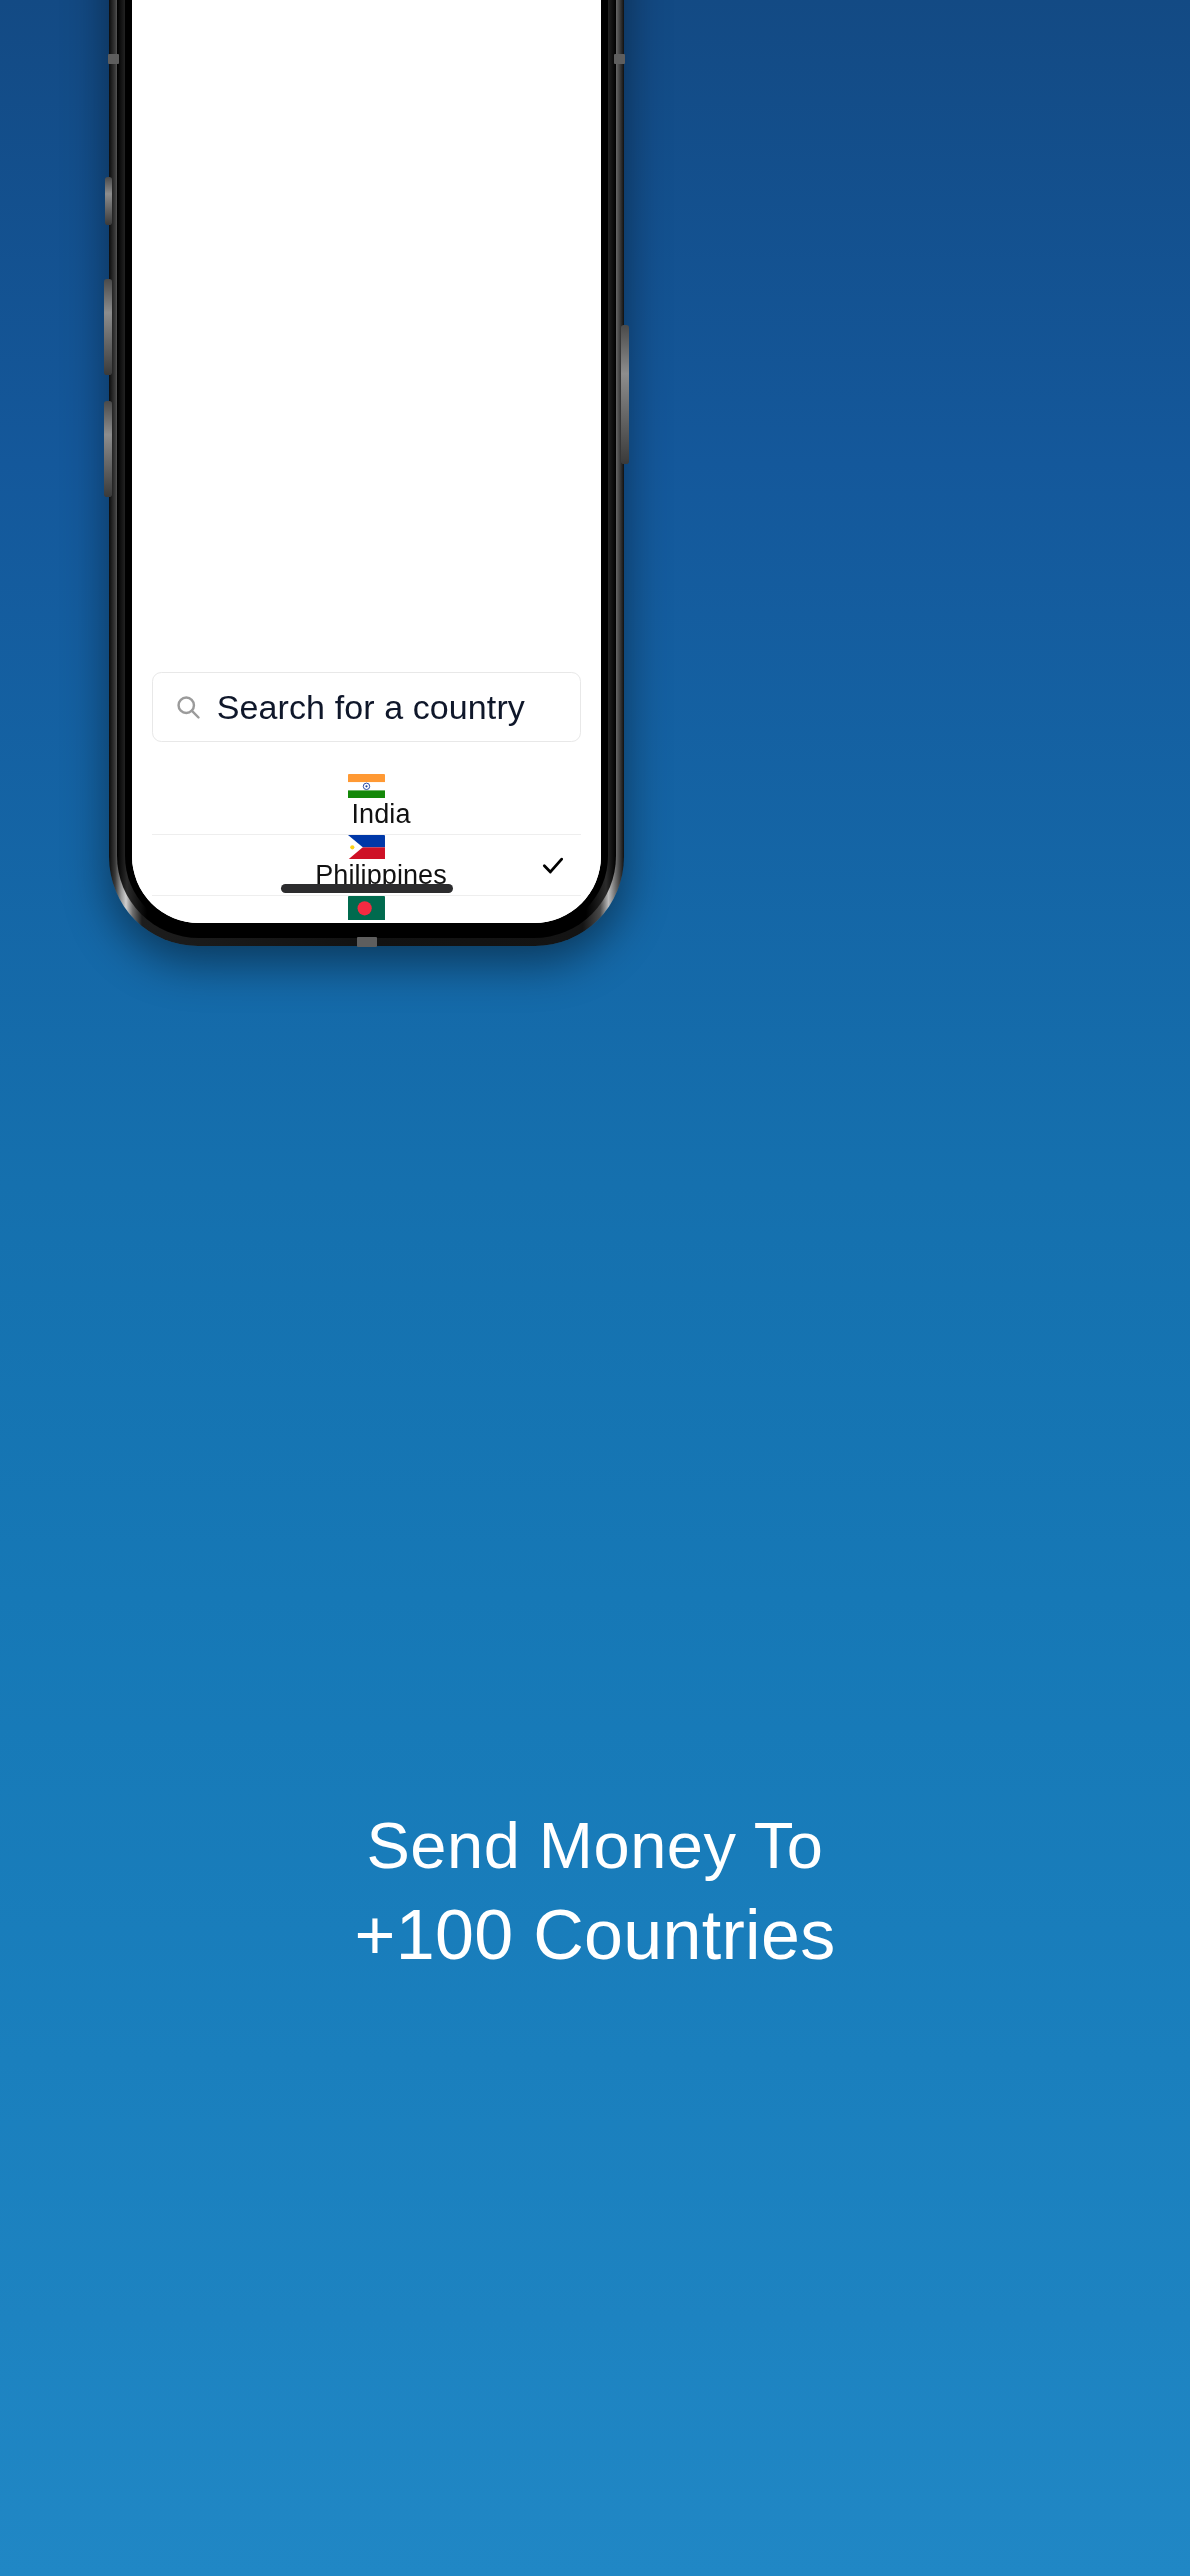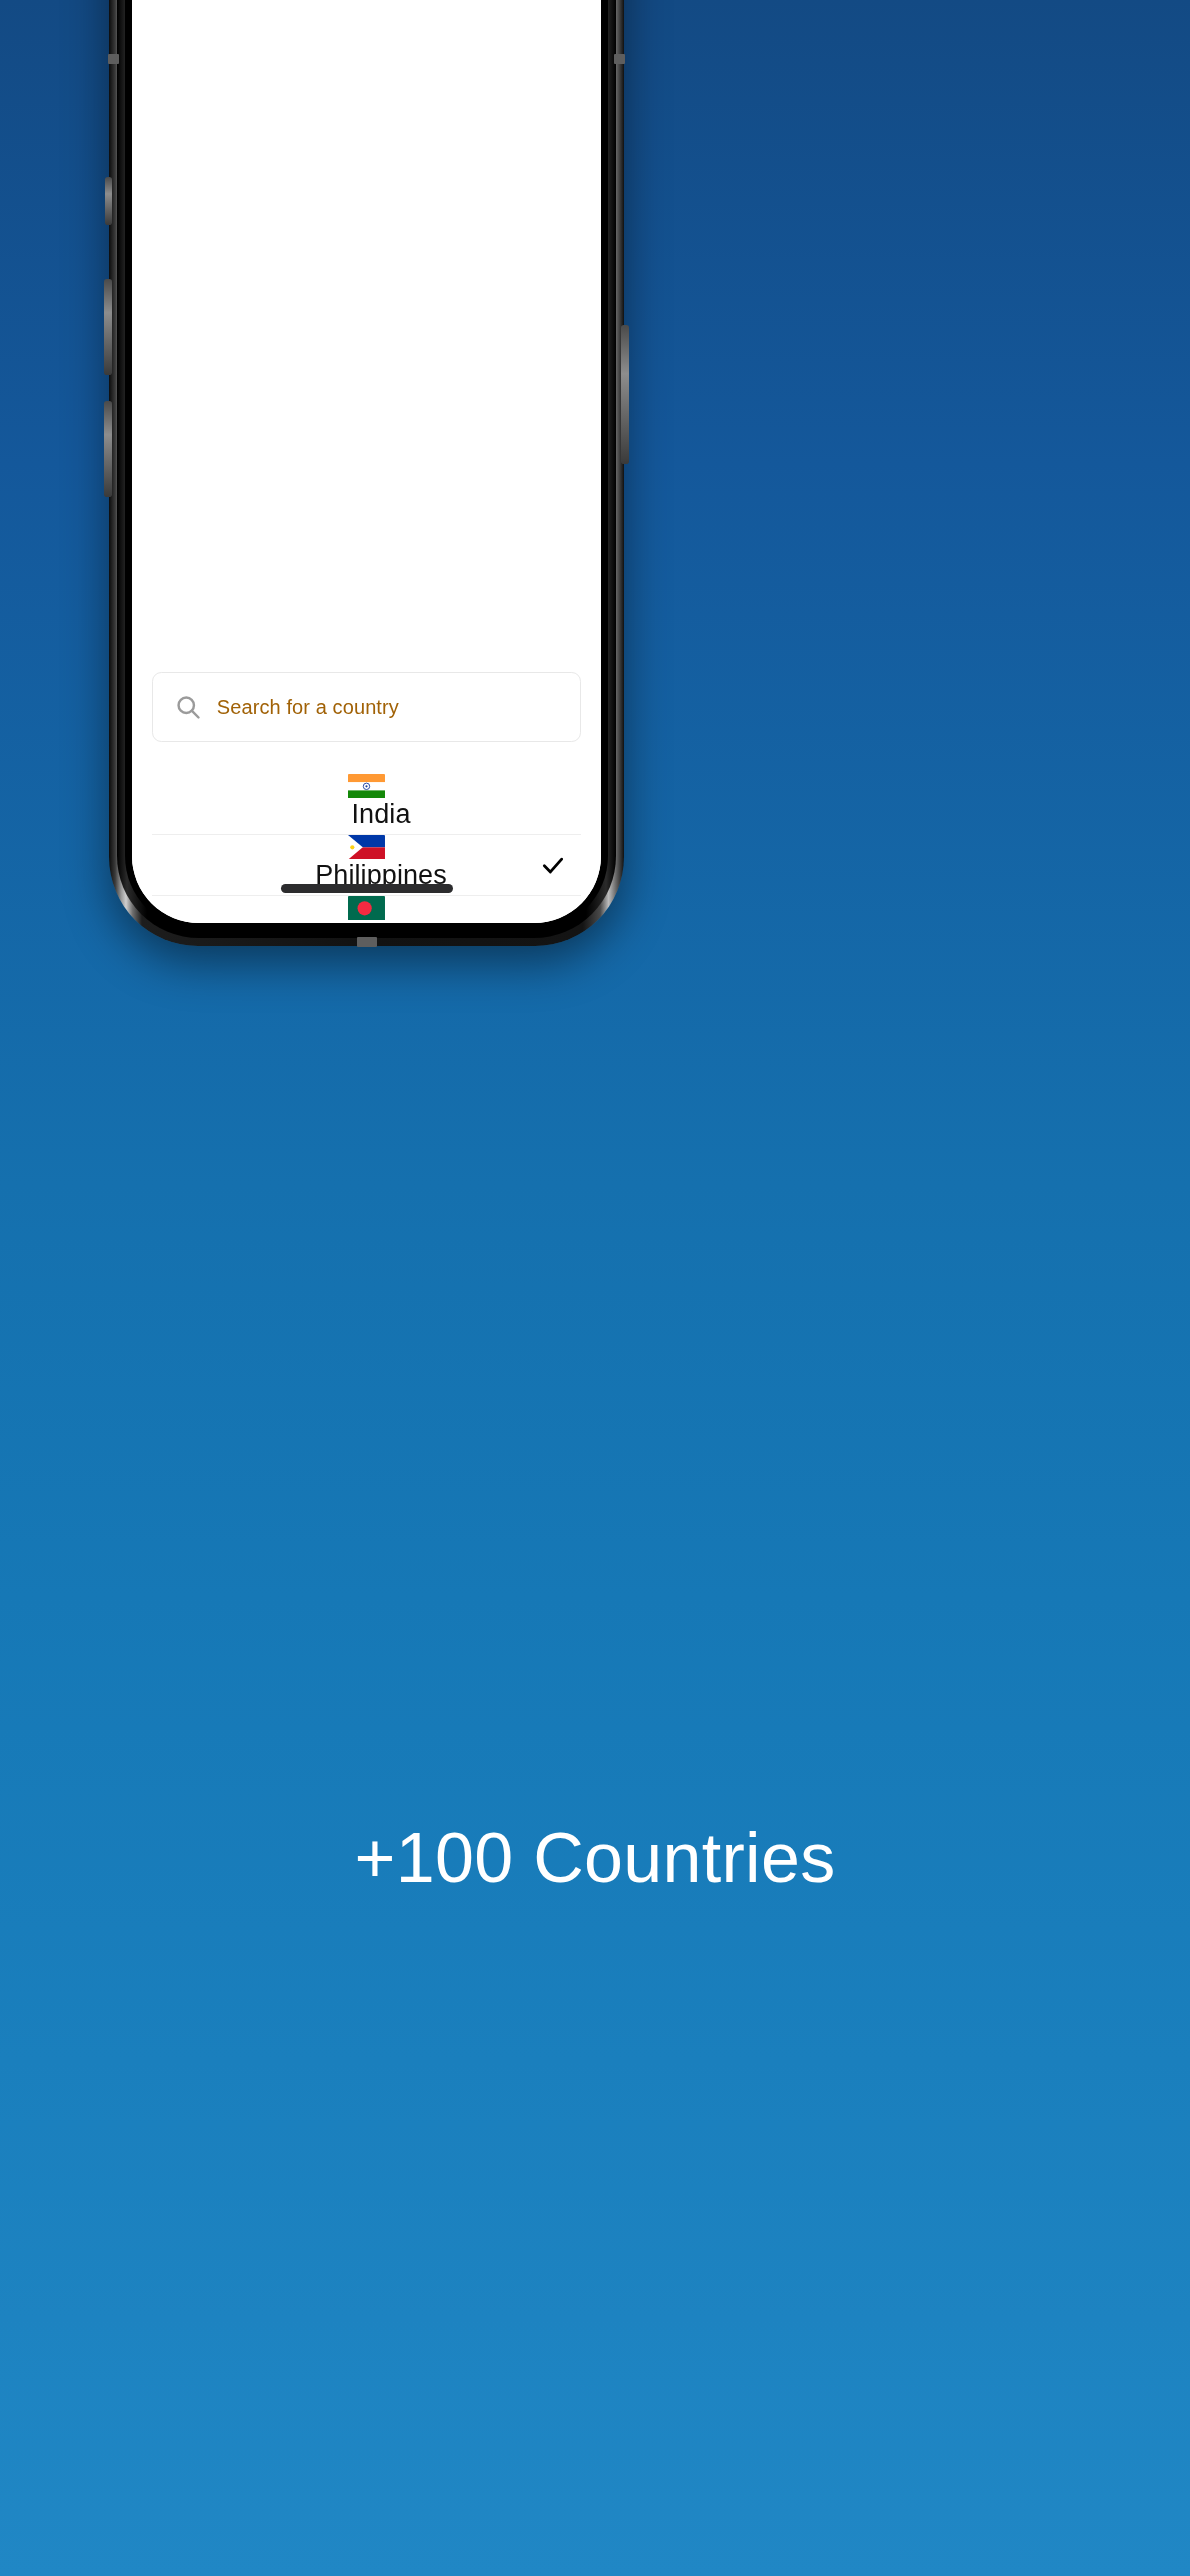--- a/index.html
+++ b/index.html
@@ -58,21 +58,21 @@
   
   .app{ position:absolute; inset:0; background:#fff; padding:0 20.4px;
         display:flex; flex-direction:column; }
   .search-wrap{ padding-top:871px; }
   .search-box{
     height:70px; border:0.9px solid #e8e8e8; border-radius:9.3px;
     display:flex; align-items:center; gap:15px; padding:0 20.4px;
     background:#fff;
   }
   .search-icon{ width:28px; height:28px; flex:0 0 auto; }
-  .search-placeholder{ font-size:20px; color:#a16207; letter-spacing:0.1px; }
+  .search-placeholder{ font-size:34px; color:#0f172a; letter-spacing:0.1px; }
 
   .list{ margin-top:31.5px; }
   .row{
     height:61px; display:flex; align-items:center; gap:0;
     border-bottom:0.9px solid #eeeeee; position:relative;flex-direction:column;
   }
   .row:last-child{ border-bottom:0.9px solid #eeeeee; }
   .flag{ width:37px; height:25px; flex:0 0 auto; display:block;
          border-radius:0.9px; overflow:hidden; }
   .row-label{ font-size:27px; color:#111; margin-left:29px; letter-spacing:0.1px; }
@@ -160,15 +160,16 @@
             <span class="row-label">Banglades</span>
           </div>
         </div>
 
       <div class="home-ind"></div>
     </div>
   </div>
 </div>
 
 <div id="marketing">
+  <div class="head-line1">Send Money To</div>
   <div class="head-line2">+100 Countries</div>
 </div>
 
 
 </body></html>

